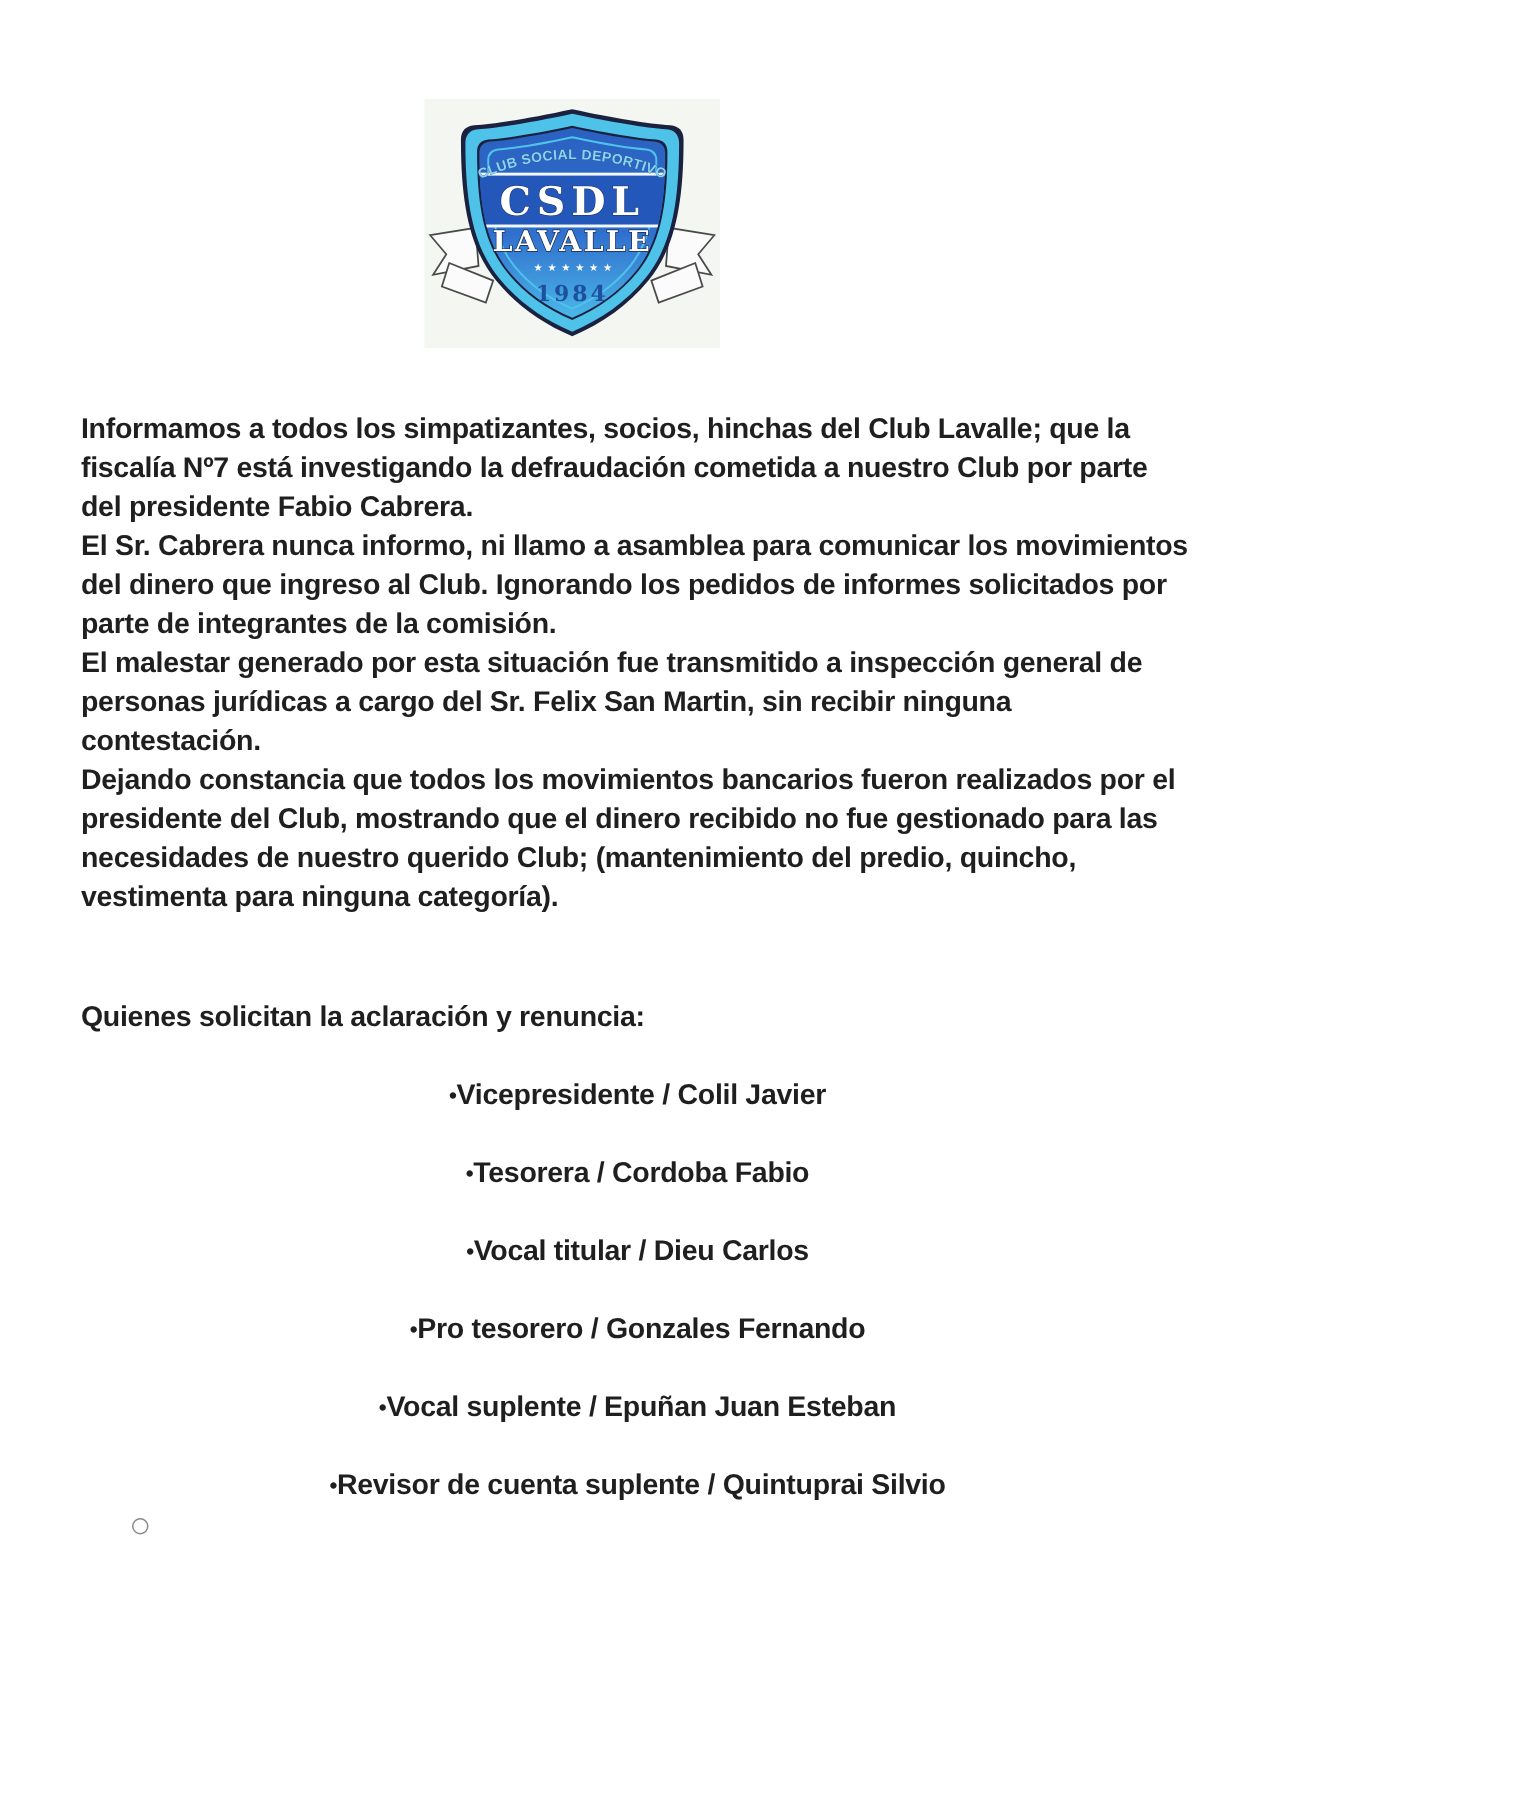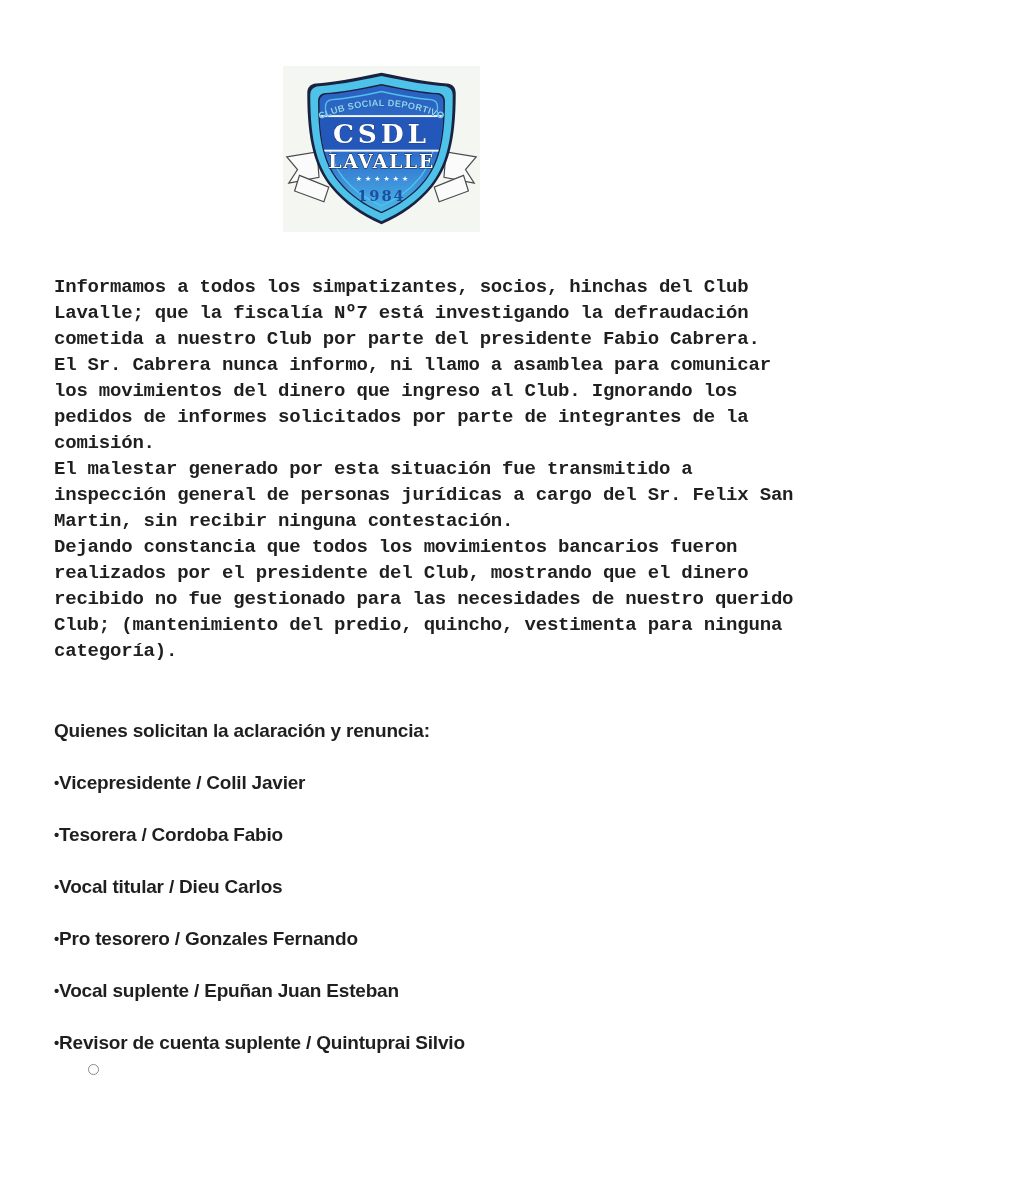--- a/index.html
+++ b/index.html
@@ -11,27 +11,27 @@
   .logo-wrap{
     position:absolute;left:283px;top:66px;width:197px;height:166px;
     background:#f3f6f1;
   }
   .logo-wrap svg{display:block;width:100%;height:100%;}
   .doc{
     position:absolute;left:54px;top:274px;width:742px;
     color:#1f1f1f;font-weight:700;font-size:19px;line-height:26px;
     letter-spacing:-0.2px;
   }
-  .doc p{margin:0;font-family:Liberation Mono, monospace;}
+  .doc p{margin:0;}
   .section-heading{
     margin-top:54px;
     text-decoration-thickness:2px;
     text-underline-offset:3px;
   }
-  .sig-row{margin-top:26px;white-space:nowrap;}
+  .sig-row{margin-top:26px;white-space:nowrap;text-align:center;}
   .sig-row .bullet{font-size:15px;vertical-align:1px;}
   .hollow-circle{
     margin-top:8px;margin-left:34px;
     width:9px;height:9px;border:1.5px solid #8a8a8a;border-radius:50%;
     background:transparent;
   }
   .crest-serif{font-family:"DejaVu Serif", serif;font-weight:700;}
   .crest-sans{font-family:"Liberation Sans", sans-serif;font-weight:700;}
 </style>
 </head>

